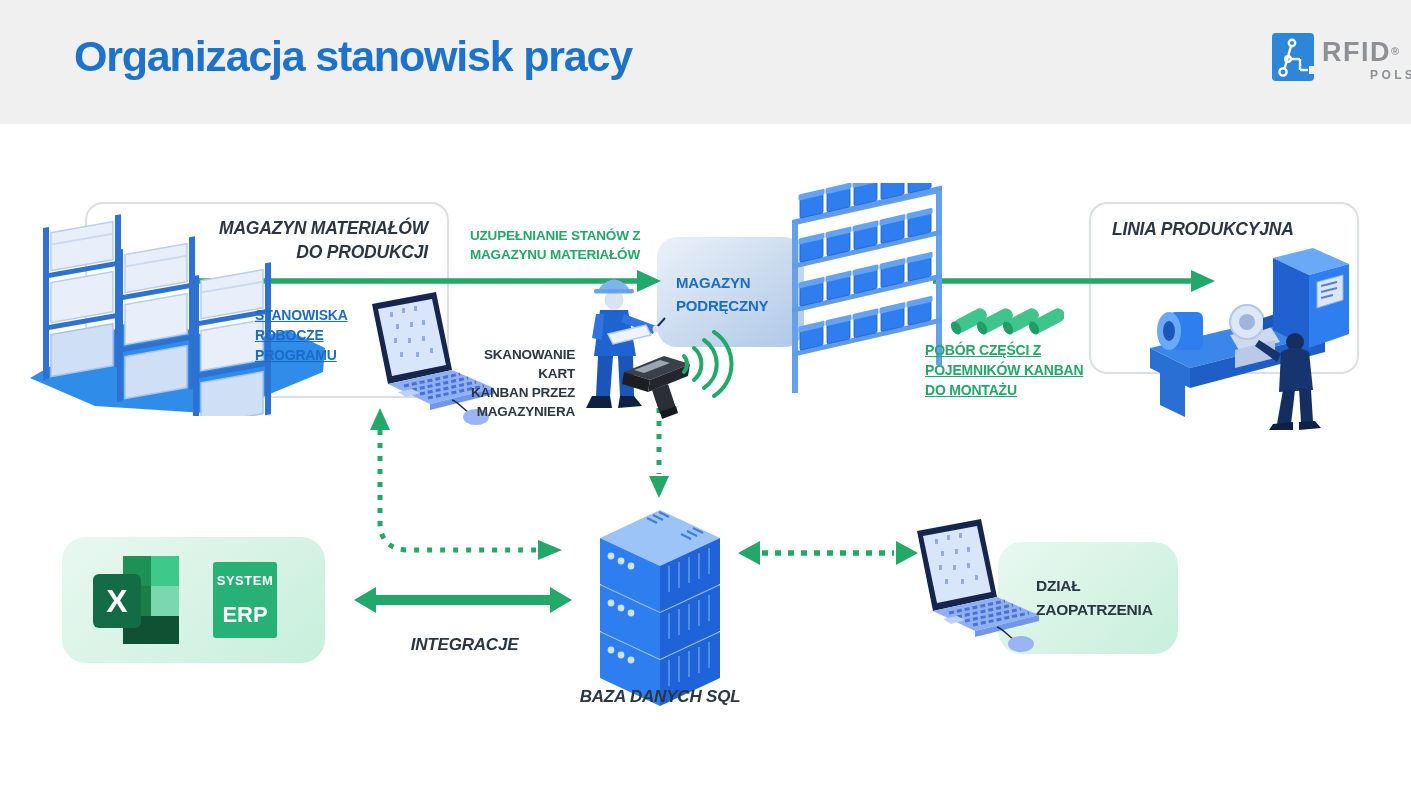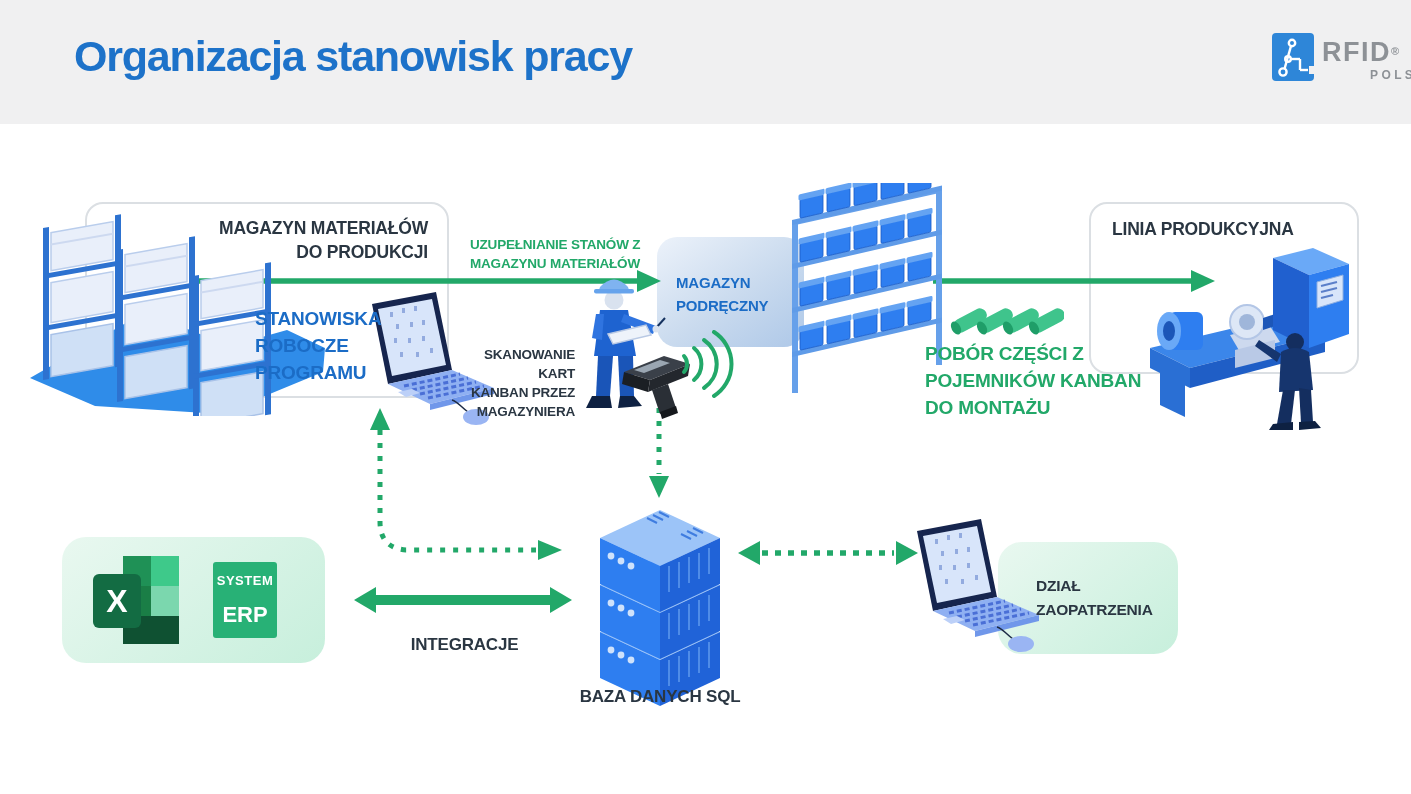--- a/index.html
+++ b/index.html
@@ -16,23 +16,23 @@
   .logo-sub{font-size:12px;font-weight:bold;color:#8d9196;letter-spacing:3.4px;margin-top:3px;margin-left:48px;}
   
   .card{background:#ffffff;border:2px solid #dbdfe3;border-radius:18px;}
   .mint{background:linear-gradient(140deg,#e9f8f0 0%,#c7efdc 100%);border:none;border-radius:24px;}
   .grad-blue{background:linear-gradient(145deg,#ecf2fa 0%,#c9daee 55%,#aec8e8 100%);border:none;border-radius:20px;}
   
   .lbl{font-weight:bold;white-space:pre-line;letter-spacing:-0.2px;}
   .dark{color:#2a3642;}
   .blue{color:#1b6cc6;}
   .green{color:#22a869;}
-  .t17{font-size:17px;line-height:1.35;}
+  .t17{font-size:17px;line-height:1.35;font-style:italic;}
   .t16{font-size:16px;line-height:1.5;}
-  .t14{font-size:19px;line-height:1.42;}
+  .t14{font-size:14px;line-height:1.42;text-decoration:underline;}
   .t13{font-size:13.5px;line-height:1.42;}
   .right{text-align:right;}
   .center{text-align:center;}
   
   .erp-badge{left:213px;top:562px;width:64px;height:76px;background:#28b176;border-radius:3px;
              display:flex;flex-direction:column;align-items:center;justify-content:center;color:#fff;}
   .erp-sys{font-size:13px;font-weight:bold;letter-spacing:0.5px;}
   .erp-big{font-size:22px;font-weight:bold;margin-top:14px;}
   svg{display:block;}
 </style>
@@ -375,21 +375,21 @@
         <path d="M80,108 L136,96"></path>
     </g>
     <polygon points="50,102 64,99 72,103 58,107" fill="#bcd0f8"></polygon>
     <polygon points="82,114 146,98 146,104 82,120" fill="#7097ea"></polygon>
     <path d="M120,122 C112,116 110,112 104,110" stroke="#1d2b45" stroke-width="1.5" fill="none"></path>
     <ellipse cx="128" cy="127" rx="13" ry="8" fill="#9ab5f3"></ellipse>
   </svg>
 
   <div class="abs lbl dark t17 right" style="left:185px;top:217px;width:243px;font-size:17.5px;">MAGAZYN MATERIAŁÓW
 DO PRODUKCJI</div>
-  <div class="abs lbl green t13" style="left:470px;top:235px;">UZUPEŁNIANIE STANÓW Z
+  <div class="abs lbl green t13" style="left:470px;top:226px;">UZUPEŁNIANIE STANÓW Z
 MAGAZYNU MATERIAŁÓW</div>
   <div class="abs lbl blue t16" style="left:676px;top:272px;font-size:15px;">MAGAZYN
 PODRĘCZNY</div>
   <div class="abs lbl blue t14" style="left:255px;top:306px;">STANOWISKA
 ROBOCZE
 PROGRAMU</div>
   <div class="abs lbl dark t13 right" style="left:455px;top:345px;width:120px;">SKANOWANIE KART
 KANBAN PRZEZ
 MAGAZYNIERA</div>
   <div class="abs lbl green t14" style="left:925px;top:341px;">POBÓR CZĘŚCI Z

